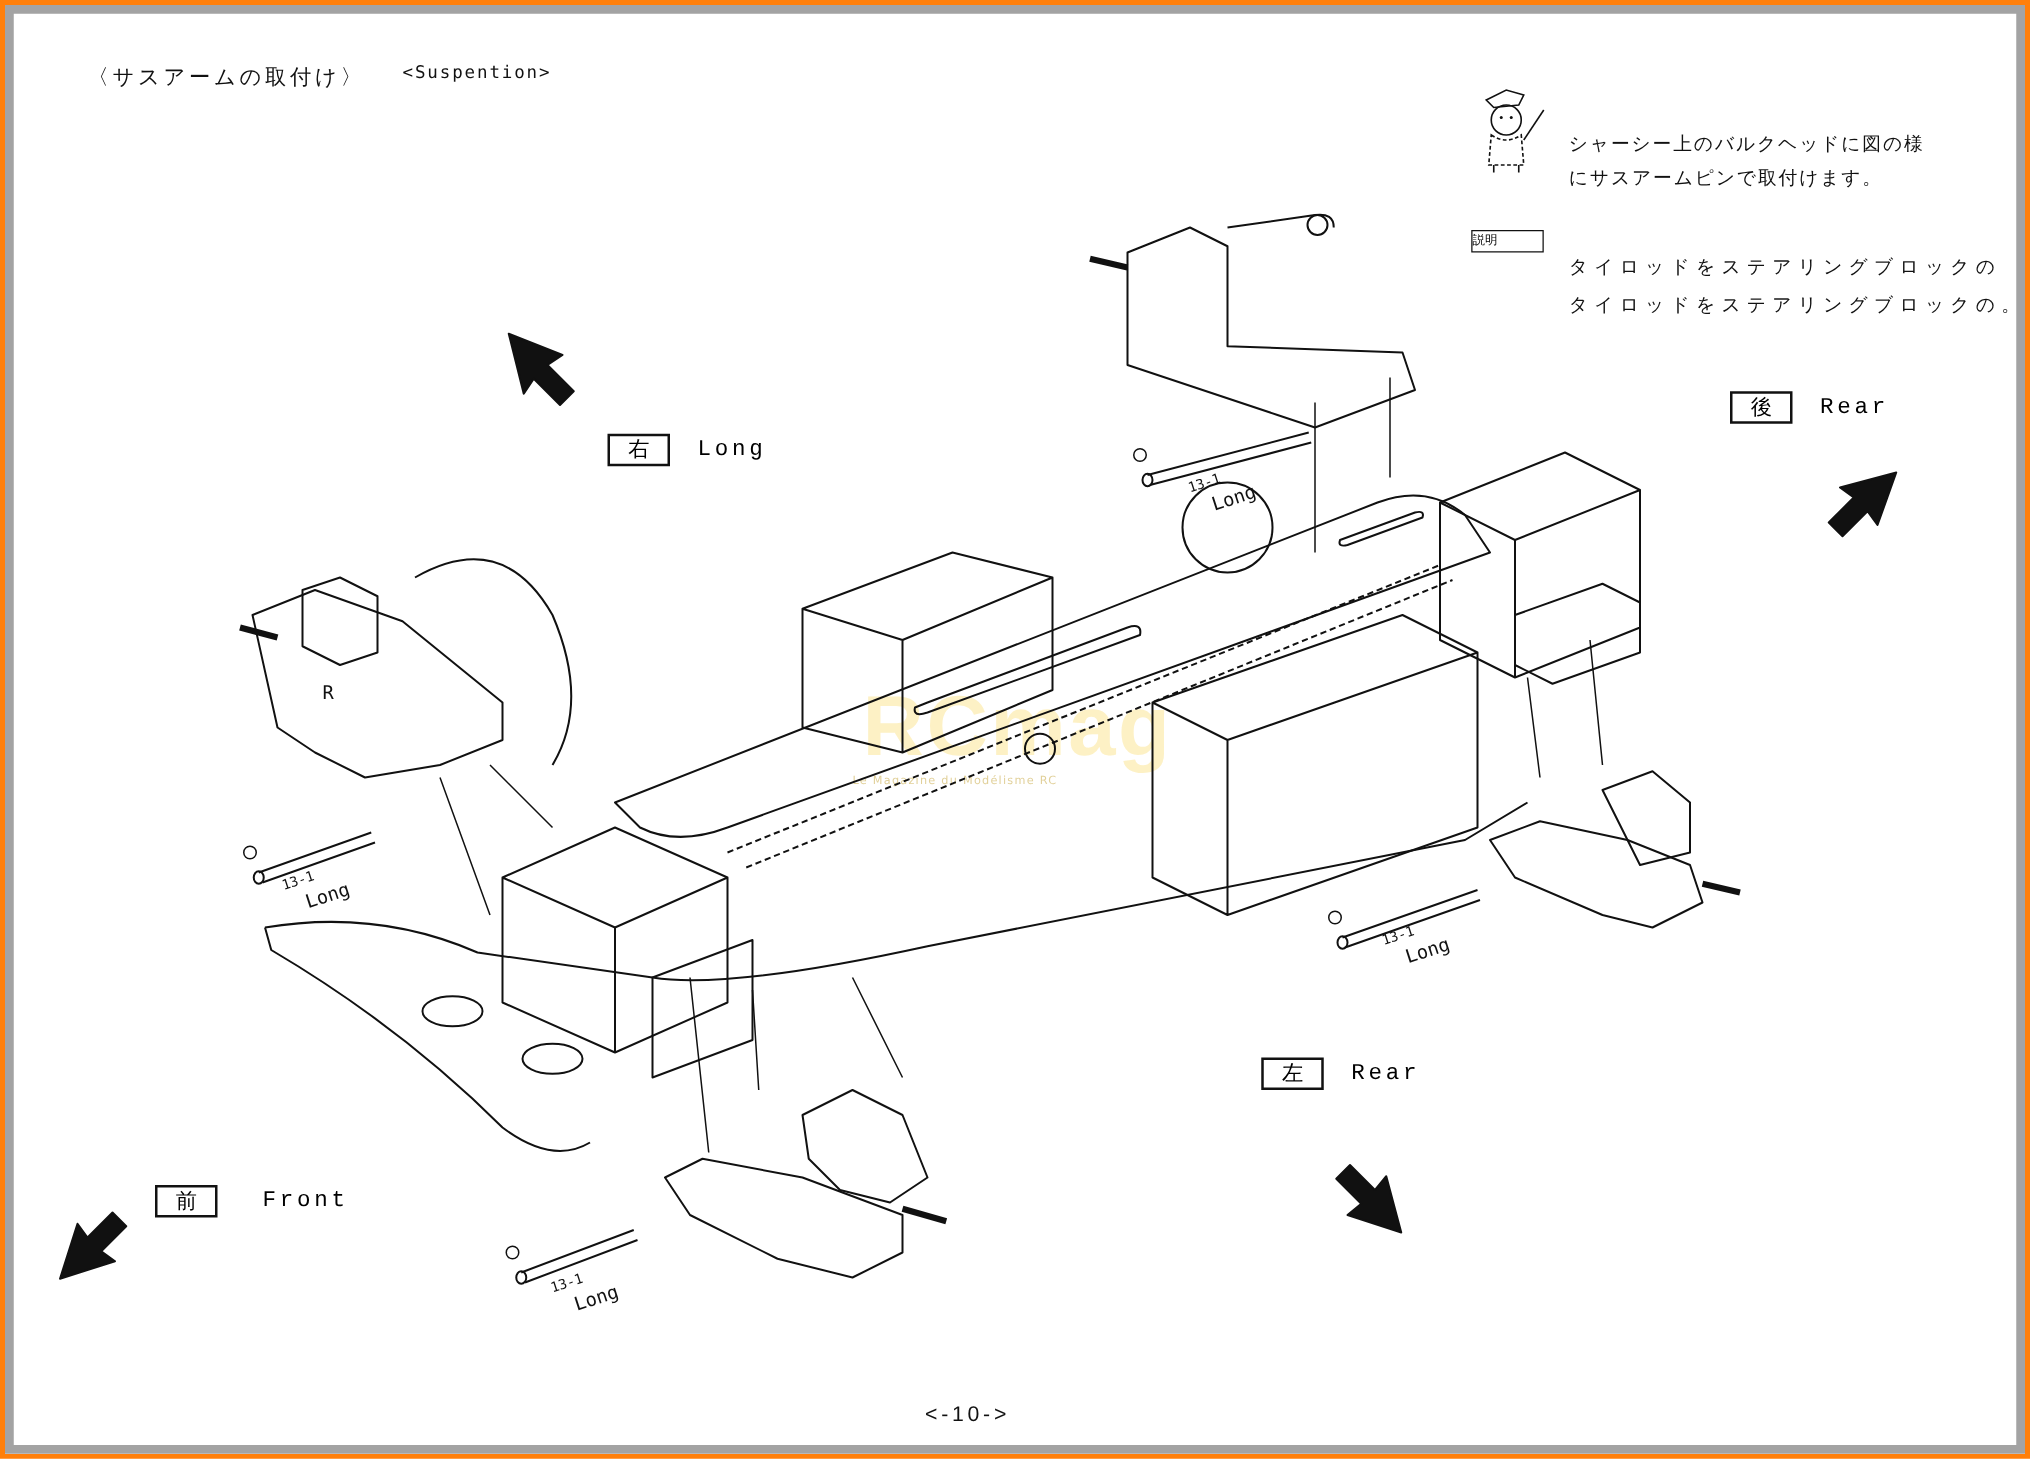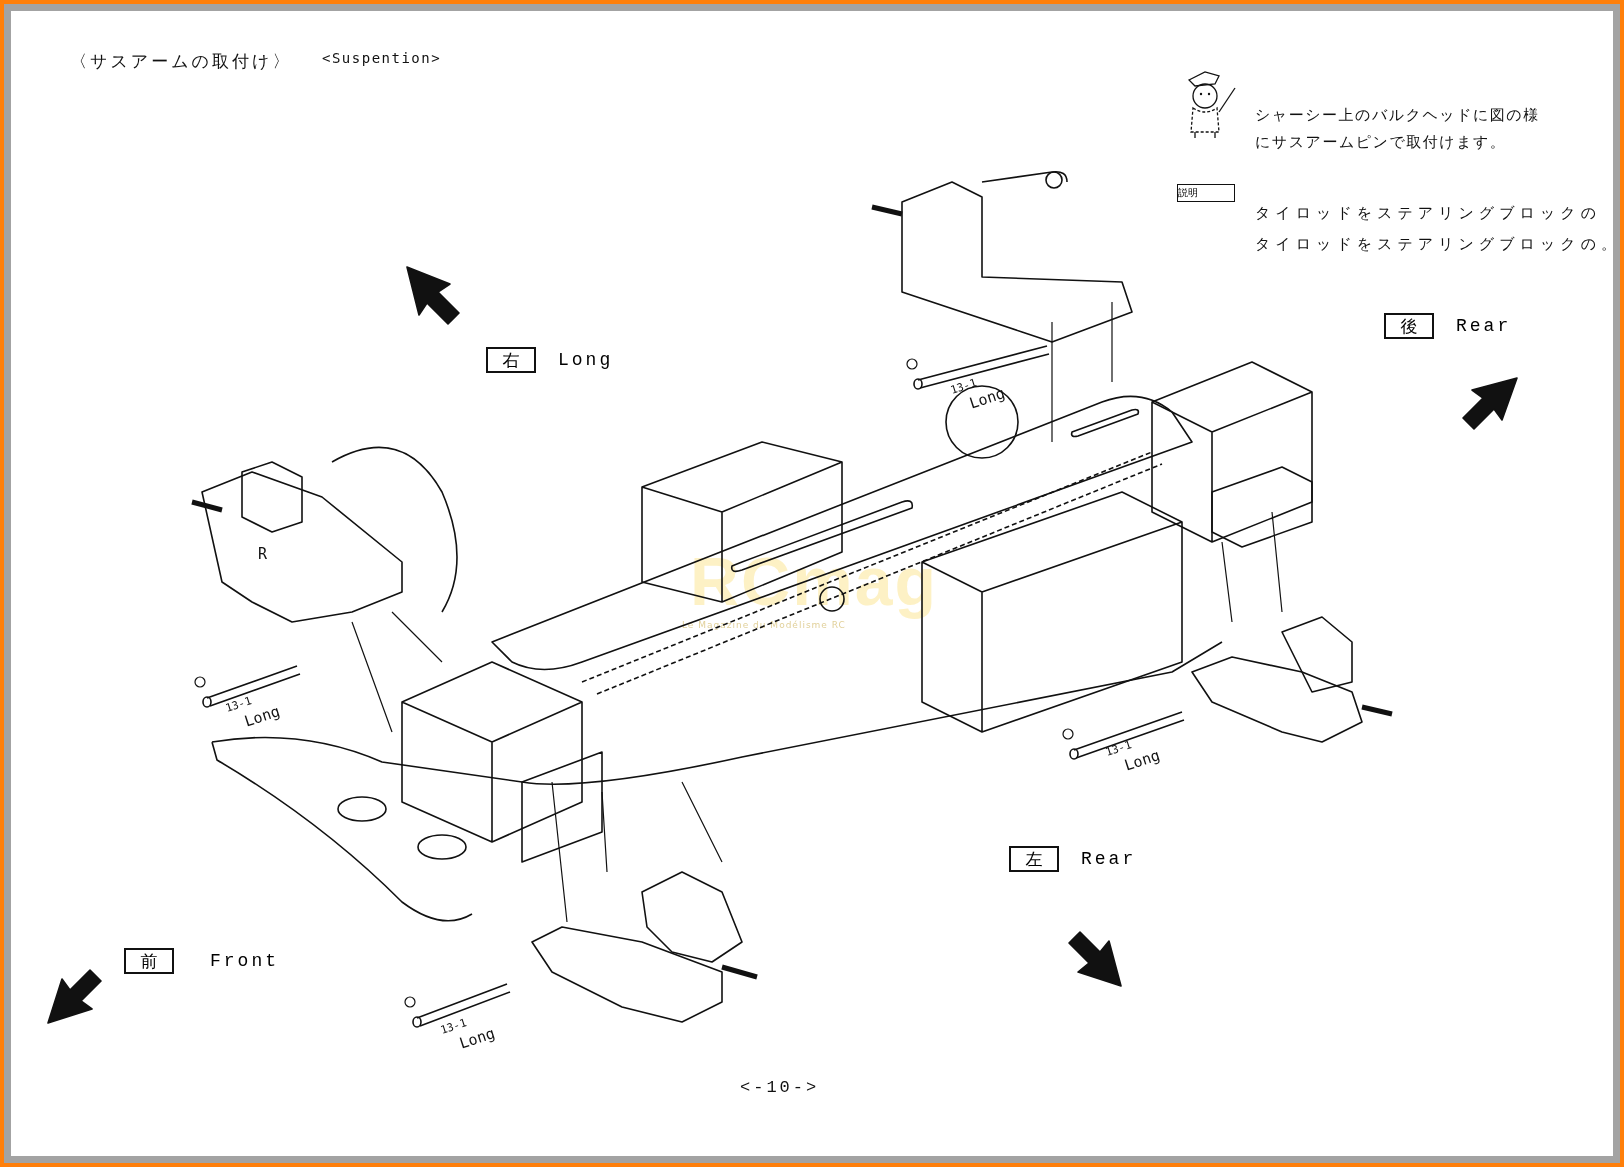--- a/index.html
+++ b/index.html
@@ -13,21 +13,21 @@
   .txt { position: absolute; color: #111; white-space: nowrap; }
   .title-jp { left: 48px; top: 28px; font-size: 17px; letter-spacing: 3px; }
   .title-en { left: 300px; top: 28px; font-size: 14px; letter-spacing: 1.5px; font-family: "DejaVu Sans Mono", monospace; }
   .note { left: 1233px; font-size: 15px; letter-spacing: 1.5px; line-height: 27px; }
   .note1 { top: 80px; }
   .note2 { top: 176px; letter-spacing: 5px; line-height: 31px; }
   .dir { position: absolute; display: flex; align-items: center; gap: 22px; }
   .dir-box { border: 2px solid #111; width: 46px; height: 22px; display: flex; align-items: center; justify-content: center;
              font-size: 17px; line-height: 1; }
   .dir-en { font-size: 18px; letter-spacing: 3px; font-family: Liberation Mono, monospace; }
-  .pagenum { left: 718px; top: 1056px; font-size: 17px; letter-spacing: 3px; font-family: Liberation Mono, monospace; }
+  .pagenum { left: 718px; top: 1100px; font-size: 17px; letter-spacing: 3px; font-family: Liberation Sans, sans-serif; }
   .mascot { position: absolute; left: 1153px; top: 44px; width: 70px; height: 90px; }
   .mascot-label { position: absolute; left: 1155px; top: 118px; width: 56px; height: 16px; border: 1.5px solid #111;
                   font-size: 10px; text-align: left; line-height: 16px; margin-top: 44px; }
   svg.drawing { position: absolute; left: 0; top: 0; }
   .pin-label { font-family: "DejaVu Sans Mono", monospace; font-size: 11px; fill: #111; }
   .pin-long { font-family: "DejaVu Sans Mono", monospace; font-size: 15px; fill: #111; }
   .wm { position: absolute; left: 668px; top: 520px; font-size: 68px; font-weight: bold;
         color: rgba(250, 215, 90, 0.35); letter-spacing: 2px; font-family: "Liberation Sans", sans-serif; }
   .wm-sub { position: absolute; left: 660px; top: 598px; font-size: 9px; color: rgba(200,170,70,0.55); letter-spacing: 1px; }
 </style>

